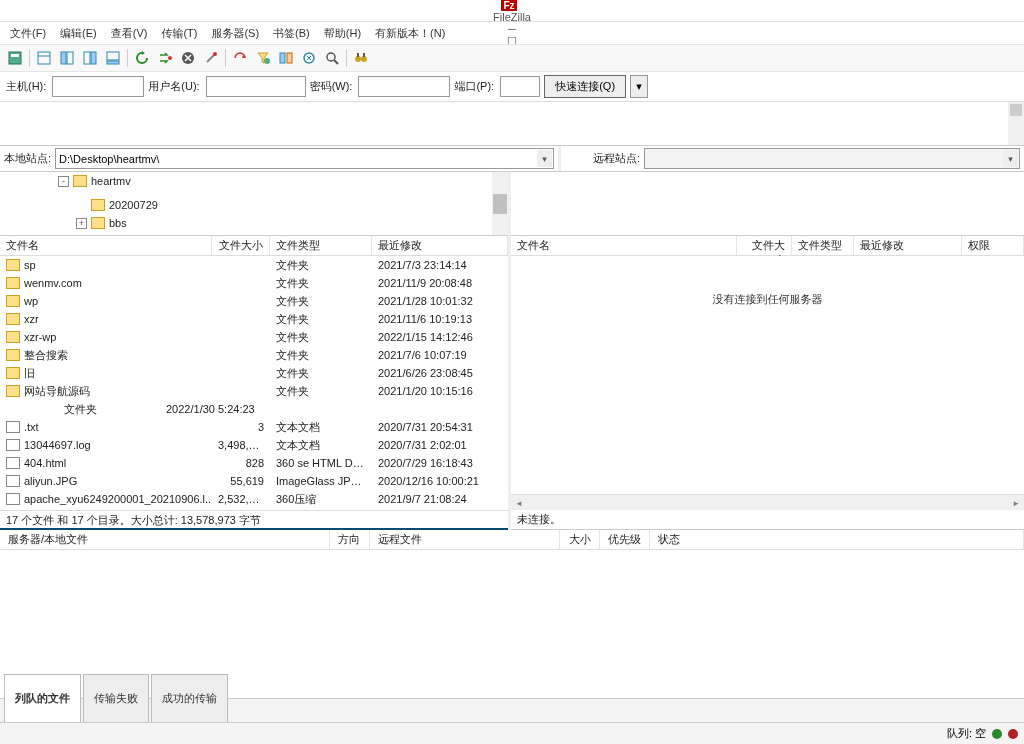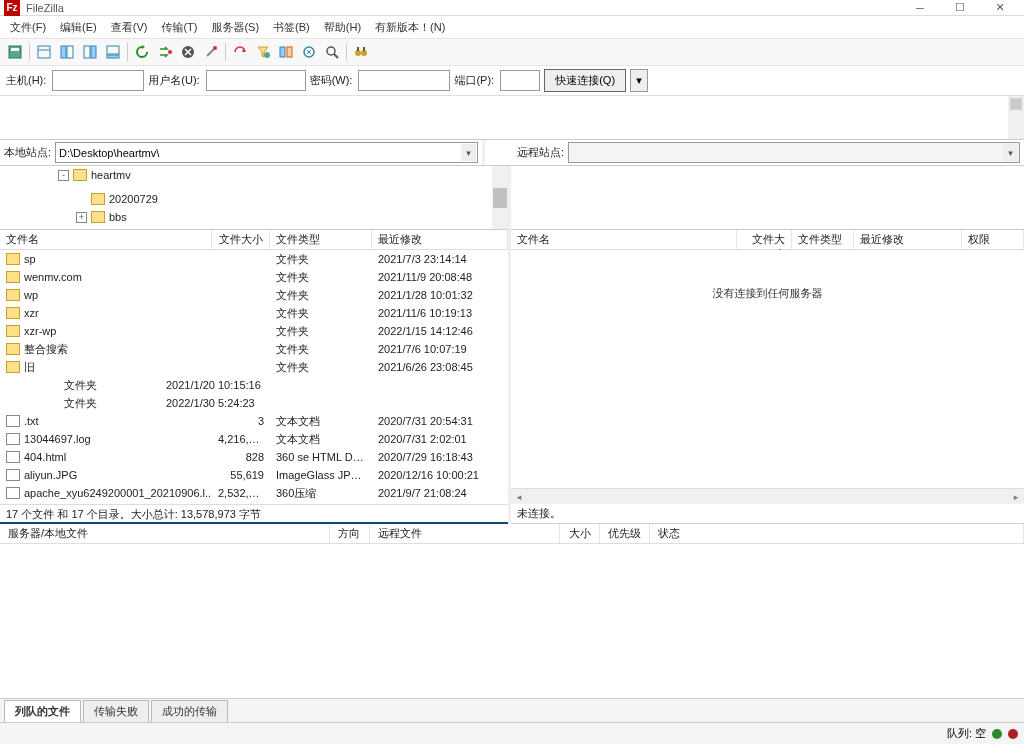--- a/index.html
+++ b/index.html
@@ -1,37 +1,37 @@
 <!DOCTYPE html>
 <html><head>
 <meta charset="utf-8">
 <style>
 * { margin: 0; padding: 0; box-sizing: border-box; font-family: "Microsoft YaHei", "Segoe UI", sans-serif; font-size: 11px; }
 body { background: #fff; width: 1024px; height: 744px; display: flex; flex-direction: column; overflow: hidden; }
-.titlebar { height: 16px; display: flex; align-items: center; padding: 0 4px; border-bottom: 1px solid #ddd; }
+.titlebar { height: 22px; display: flex; align-items: center; padding: 0 4px; border-bottom: 1px solid #ddd; flex-direction: column; }
 .titlebar .app-icon { width: 16px; height: 16px; background: #b00; display: flex; align-items: center; justify-content: center; color: #fff; font-weight: bold; font-size: 10px; margin-right: 6px; }
 .titlebar .title { color: #555; }
 .titlebar .spacer { flex: 1; }
 .titlebar .winbtn { width: 40px; height: 28px; display: flex; align-items: center; justify-content: center; color: #555; }
 .menubar { height: 22px; display: flex; align-items: center; padding: 0 4px; gap: 2px; }
 .menubar span { padding: 2px 6px; color: #333; cursor: default; }
 .toolbar { height: 28px; display: flex; align-items: center; padding: 2px 4px; gap: 1px; border-top: 1px solid #e5e5e5; border-bottom: 1px solid #e5e5e5; background: #f8f8f8; }
 .tbtn { width: 22px; height: 22px; display: flex; align-items: center; justify-content: center; border: 1px solid transparent; }
 .tsep { width: 1px; height: 18px; background: #ccc; margin: 0 2px; }
 .quickconnect { height: 30px; display: flex; align-items: center; padding: 3px 6px; gap: 4px; border-bottom: 1px solid #ddd; }
 .quickconnect label { color: #222; margin-right: 2px; }
 .quickconnect input { height: 21px; border: 1px solid #999; padding: 0 3px; }
 .quickconnect .qbtn { height: 23px; padding: 0 10px; border: 1px solid #666; background: #eee; display: flex; align-items: center; }
 .quickconnect .dropbtn { width: 18px; height: 23px; border: 1px solid #999; background: #eee; display: flex; align-items: center; justify-content: center; }
 .log-area { height: 44px; border-bottom: 1px solid #ccc; position: relative; background: #fff; }
 .log-area .vscroll { position: absolute; right: 0; top: 0; bottom: 0; width: 16px; background: #f0f0f0; }
 .log-area .vscroll::after { content: ""; position: absolute; top: 2px; right: 2px; left: 2px; height: 12px; background: #ccc; }
 .paths { height: 26px; display: flex; border-bottom: 1px solid #ccc; }
 .pathcell { display: flex; align-items: center; padding: 0 4px; }
-.pathcell.left { width: 485px; border-right: 3px solid #eee; }
+.pathcell.left { width: 561px; border-right: 3px solid #eee; }
 .pathcell.right { flex: 1; padding-left: 32px; }
 .pathcell label { margin-right: 4px; color: #222; }
 .pathcell .combo { flex: 1; height: 21px; border: 1px solid #999; display: flex; align-items: center; padding: 0 3px; position: relative; background: #fff; }
 .pathcell .combo .arrow { position: absolute; right: 1px; top: 1px; bottom: 1px; width: 15px; background: #eee; display: flex; align-items: center; justify-content: center; color: #555; font-size: 9px; }
 .pathcell.right .combo { background: #f4f4f4; }
 .split { display: flex; flex: 0 0 auto; }
 .leftpane { width: 511px; display: flex; flex-direction: column; border-right: 3px solid #eee; }
 .rightpane { flex: 1; display: flex; flex-direction: column; }
 .tree { height: 64px; overflow: hidden; border-bottom: 1px solid #ccc; position: relative; background: #fff; }
 .tree .vscroll { position: absolute; right: 0; top: 0; bottom: 0; width: 16px; background: #f0f0f0; display: flex; flex-direction: column; }
@@ -53,21 +53,21 @@
 .row .c3 { width: 102px; }
 .row .c4 { flex: 1; }
 .status-local { height: 20px; padding: 2px 6px; border-top: 1px solid #ddd; border-bottom: 2px solid #0c4a6e; color: #222; }
 .remote-scroll { height: 16px; background: #f0f0f0; border-top: 1px solid #ddd; display:flex; align-items:center; }
 .remote-scroll .lbtn, .remote-scroll .rbtn { width:16px; text-align:center; color:#777; font-size:9px; }
 .status-remote { height: 20px; padding: 2px 6px; border-bottom: 1px solid #ccc; color: #222; }
 .queuehdr { height: 20px; display: flex; background: #fff; border-bottom: 1px solid #ddd; }
 .queuehdr .col { padding: 2px 8px; border-right: 1px solid #e5e5e5; color: #222; }
 .queue { flex: 1; background: #fff; }
 .tabs { height: 24px; display: flex; align-items: flex-end; padding: 0 4px; background: #f4f4f4; border-top: 1px solid #ccc; }
-.tab { padding: 3px 10px; border: 1px solid #bbb; border-bottom: none; background: #eee; margin-right: 2px; color: #333; font-family: Liberation Mono, monospace; }
+.tab { padding: 16px 10px; border: 1px solid #bbb; border-bottom: none; background: #eee; margin-right: 2px; color: #333; font-family: Liberation Mono, monospace; }
 .tab.active { background: #fff; font-weight: bold; }
 .statusbar { height: 22px; display: flex; align-items: center; padding: 0 6px; border-top: 1px solid #ccc; background: #f4f4f4; }
 .statusbar .spacer { flex: 1; }
 .statusbar .led { width: 10px; height: 10px; border-radius: 50%; margin-left: 6px; }
 .led.green { background: #2a8a2a; }
 .led.red { background: #b02020; }
 svg { display: block; }
 </style>
 </head>
 <body>
@@ -325,20 +325,24 @@
         <div class="row">
           <div class="c c1">
             <div class="ico folder"></div>
             <span>旧</span>
           </div>
           <div class="c c2"></div>
           <div class="c c3">文件夹</div>
           <div class="c c4">2021/6/26 23:08:45</div>
         </div>
         <div class="row">
+          <div class="c c1">
+            <div class="ico folder"></div>
+            <span>网站导航源码</span>
+          </div>
           <div class="c c2"></div>
           <div class="c c3">文件夹</div>
           <div class="c c4">2021/1/20 10:15:16</div>
         </div>
         <div class="row">
           <div class="c c2"></div>
           <div class="c c3">文件夹</div>
           <div class="c c4">2022/1/30 5:24:23</div>
         </div>
         <div class="row">
@@ -348,21 +352,21 @@
           </div>
           <div class="c c2">3</div>
           <div class="c c3">文本文档</div>
           <div class="c c4">2020/7/31 20:54:31</div>
         </div>
         <div class="row">
           <div class="c c1">
             <div class="ico file"></div>
             <span>13044697.log</span>
           </div>
-          <div class="c c2">4,216,921</div>
+          <div class="c c2">3,498,987</div>
           <div class="c c3">文本文档</div>
           <div class="c c4">2020/7/31 2:02:01</div>
         </div>
         <div class="row">
           <div class="c c1">
             <div class="ico file"></div>
             <span>404.html</span>
           </div>
           <div class="c c2">828</div>
           <div class="c c3">360 se HTML Do...</div>

